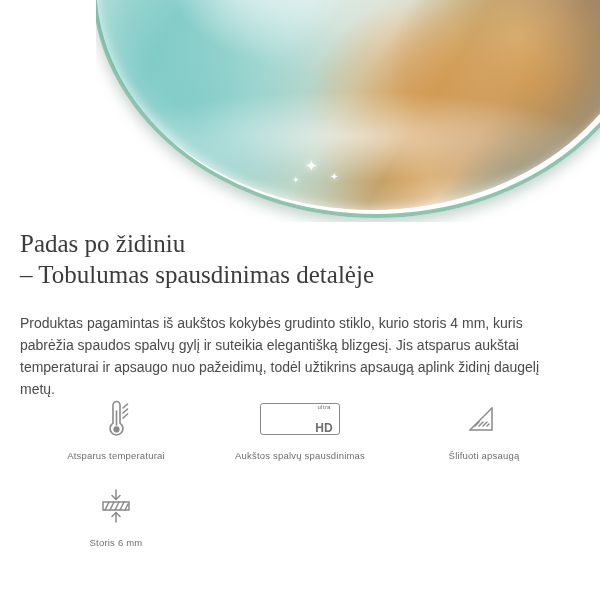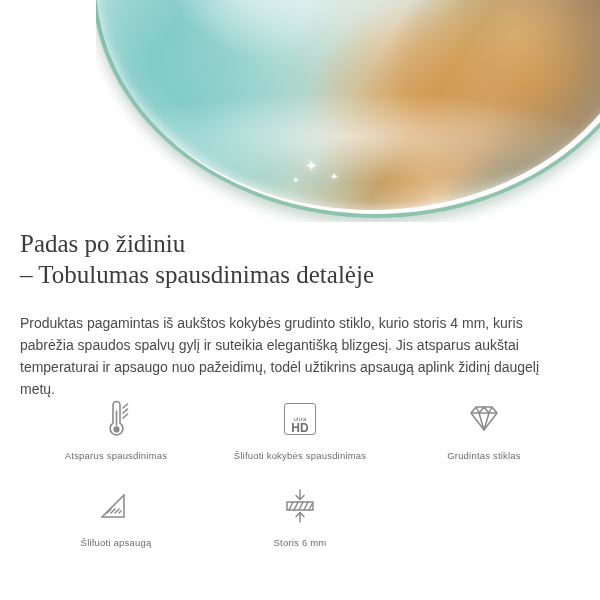--- a/index.html
+++ b/index.html
@@ -156,22 +156,23 @@
     text-align: center;
   }
   svg { display: block; }
   .hdbox {
     width: 30px; height: 30px;
     border: 1.6px solid #8a8a8a;
     border-radius: 3px;
     display: flex;
     flex-direction: column;
     align-items: center;
-    justify-content: flex-end;
+    justify-content: space-between;
     color: #6f6f6f;
+    padding-left: 48px;
   }
   .hdbox .ultra { font-size: 6px; line-height: 6px; letter-spacing: .3px; }
   .hdbox .hd { font-size: 12px; line-height: 12px; font-weight: bold; }
 </style>
 </head>
 <body>
 
 <div class="page">
 
   <div class="hero">
@@ -197,45 +198,34 @@
       <div class="feature-icon">
         <svg width="34" height="40" viewBox="0 0 34 40" fill="none" stroke="#8a8a8a" stroke-width="1.6" stroke-linecap="round">
           <path d="M14 6a3.5 3.5 0 0 1 7 0v18.2a6.4 6.4 0 1 1-7 0V6z"></path>
           <line x1="17.5" y1="12" x2="17.5" y2="26"></line>
           <circle cx="17.5" cy="30.4" r="3.1" fill="#8a8a8a" stroke="none"></circle>
           <line x1="24" y1="9" x2="28.5" y2="5"></line>
           <line x1="24" y1="14" x2="28.5" y2="10"></line>
           <line x1="24" y1="19" x2="28.5" y2="15"></line>
         </svg>
       </div>
-      <div class="feature-label">Atsparus spausdinimas</div>
+      <div class="feature-label">Atsparus temperaturai</div>
     </div>
 
     <div class="feature">
       <div class="feature-icon">
         <div class="hdbox">
           <span class="ultra">ultra</span>
           <span class="hd">HD</span>
         </div>
       </div>
-      <div class="feature-label">Šlifuoti kokybės spausdinimas</div>
-    </div>
-
-
-    <div class="feature">
-      <div class="feature-icon">
-        <svg width="40" height="36" viewBox="0 0 40 36" fill="none" stroke="#8a8a8a" stroke-width="1.5" stroke-linejoin="round">
-          <path d="M7 12l5-6h16l5 6-13 17L7 12z"></path>
-          <path d="M7 12h26"></path>
-          <path d="M12 6l3 6 5-6 5 6 3-6"></path>
-          <path d="M15 12l5 17 5-17"></path>
-        </svg>
-      </div>
-      <div class="feature-label">Grudintas stiklas</div>
-    </div>
+      <div class="feature-label">Aukštos spalvų spausdinimas</div>
+    </div>
+
+
 
     <div class="feature">
       <div class="feature-icon">
         <svg width="40" height="34" viewBox="0 0 40 34" fill="none" stroke="#8a8a8a" stroke-width="1.5" stroke-linecap="round">
           <path d="M6 28L28 6"></path>
           <path d="M6 28h22V6"></path>
           <path d="M11 24l4-4M15 24l4-4M19 24l4-4M23 24l2-2"></path>
         </svg>
       </div>
       <div class="feature-label">Šlifuoti apsaugą</div>

